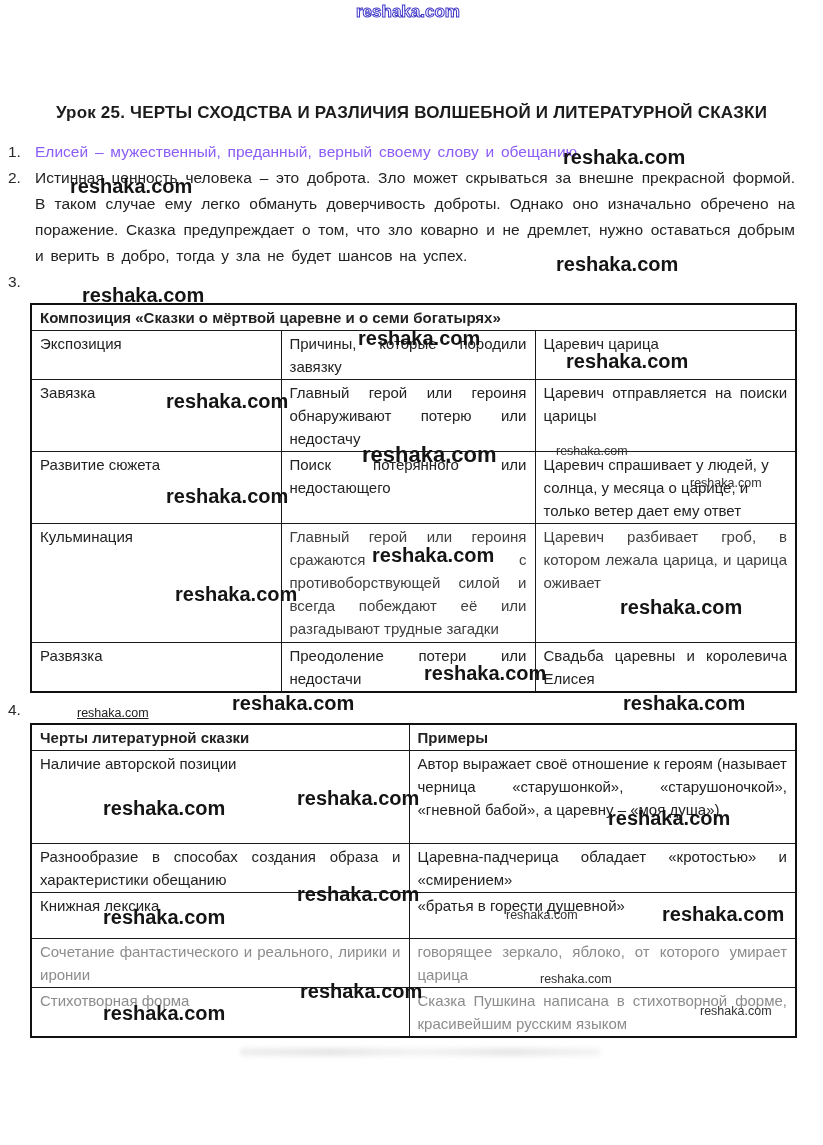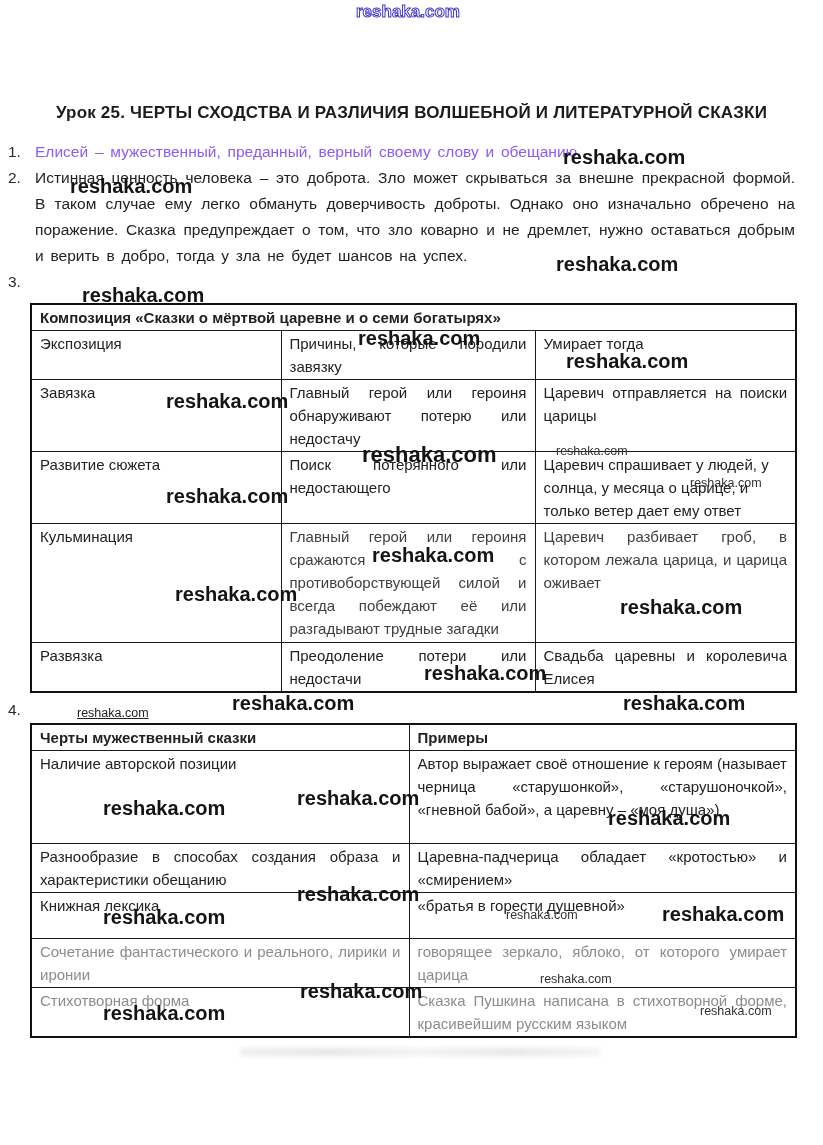--- a/index.html
+++ b/index.html
@@ -120,21 +120,21 @@
           <col class="c2">
           <col class="c3">
         </colgroup>
       <tbody>
           <tr class="t-head" style="height:26px;">
         <td colspan="3">Композиция «Сказки о мёртвой царевне и о семи богатырях»</td>
       </tr>
       <tr style="height:45px;">
         <td>Экспозиция</td>
         <td class="cell-just">Причины, которые породили завязку</td>
-        <td>Умирает тогда</td>
+        <td>Царевич царица</td>
       </tr>
       <tr style="height:71px;">
         <td>Завязка</td>
         <td class="cell-just">Главный герой или героиня обнаруживают потерю или недостачу</td>
         <td class="cell-just">Царевич отправляется на поиски царицы</td>
       </tr>
       <tr style="height:71px;">
         <td>Развитие сюжета</td>
         <td class="cell-just">Поиск потерянного или недостающего</td>
         <td>Царевич спрашивает у людей, у солнца, у месяца о царице, и только ветер дает ему ответ</td>
@@ -157,21 +157,21 @@
       <div class="item-text"></div>
     </div>
 
     <table class="tbl2">
       <colgroup>
           <col class="c1">
           <col class="c2">
         </colgroup>
       <tbody>
           <tr class="t-head" style="height:26px;">
-        <th>Черты мужественный сказки</th>
+        <th>Черты литературной сказки</th>
         <th>Примеры</th>
       </tr>
       <tr style="height:93px;">
         <td>Наличие авторской позиции</td>
         <td class="cell-just">Автор выражает своё отношение к героям (называет черница «старушонкой», «старушоночкой», «гневной бабой», а царевну – «моя душа»)</td>
       </tr>
       <tr style="height:47px;">
         <td class="cell-just">Разнообразие в способах создания образа и характеристики обещанию</td>
         <td class="cell-just">Царевна-падчерица обладает «кротостью» и «смирением»</td>
       </tr>

